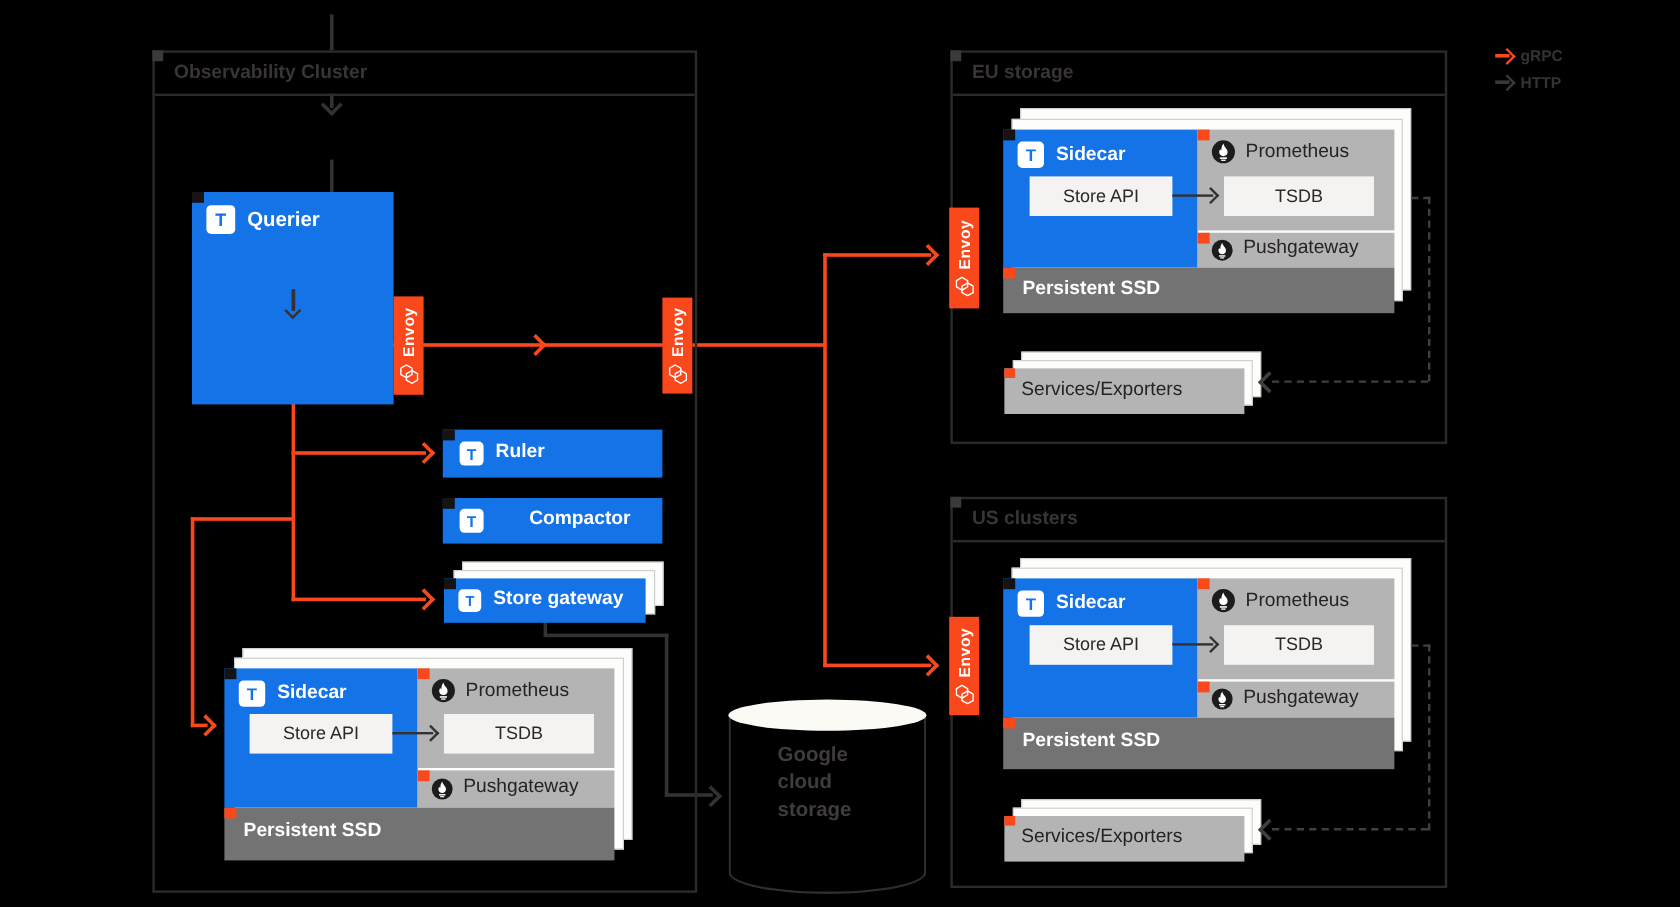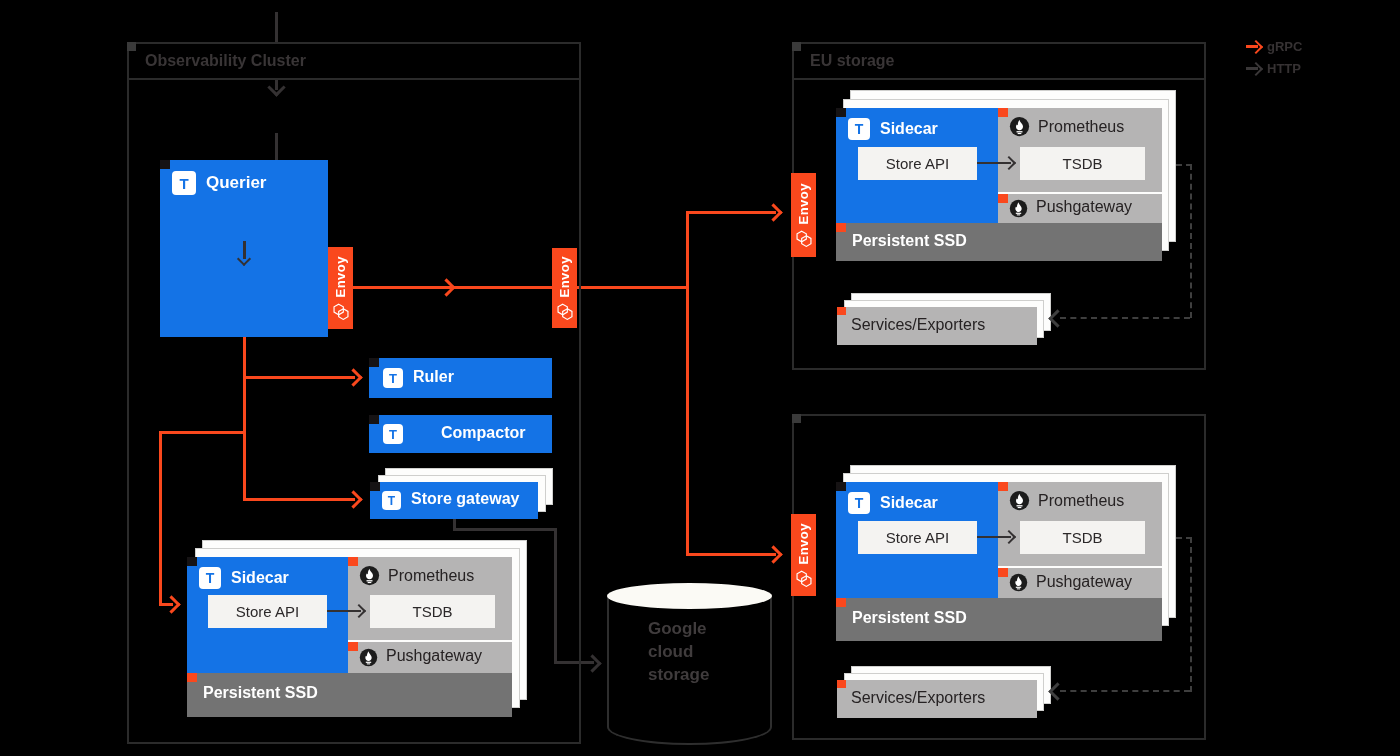--- a/index.html
+++ b/index.html
@@ -259,20 +259,21 @@
     <div class="row-label dark" style="left:14px;top:9px;">Services/Exporters</div>
   </div>
 
   <div class="hline dash" style="left:1176px;top:164px;width:16px;"></div>
   <div class="vline dash" style="left:1190px;top:164px;height:154px;"></div>
   <div class="hline dash" style="left:1060px;top:317px;width:130px;"></div>
   <div class="chev dash l" style="left:1051px;top:312px;"></div>
 
   <div class="cluster" style="left:792px;top:414px;width:410px;height:322px;">
     <div class="mk gray" style="left:-2px;top:-2px;"></div>
+    <div class="cluster-title">US clusters</div>
   </div>
   <div class="envoy" style="left:791px;top:514px;height:82px;">
     <span class="vtxt">Envoy</span>
     <svg width="16" height="17" viewBox="0 0 20 22" fill="none" stroke="#fff" stroke-width="1.5">
       <path d="M7 1.5l6 3.4v6.9l-6 3.4-6-3.4V4.9z"></path>
         <path d="M13 7.5l6 3.4v6.9l-6 3.4-6-3.4v-6.9z"></path>
     </svg>
   </div>
 
   <div class="card" style="left:850px;top:465px;width:326px;height:153px;"></div>

